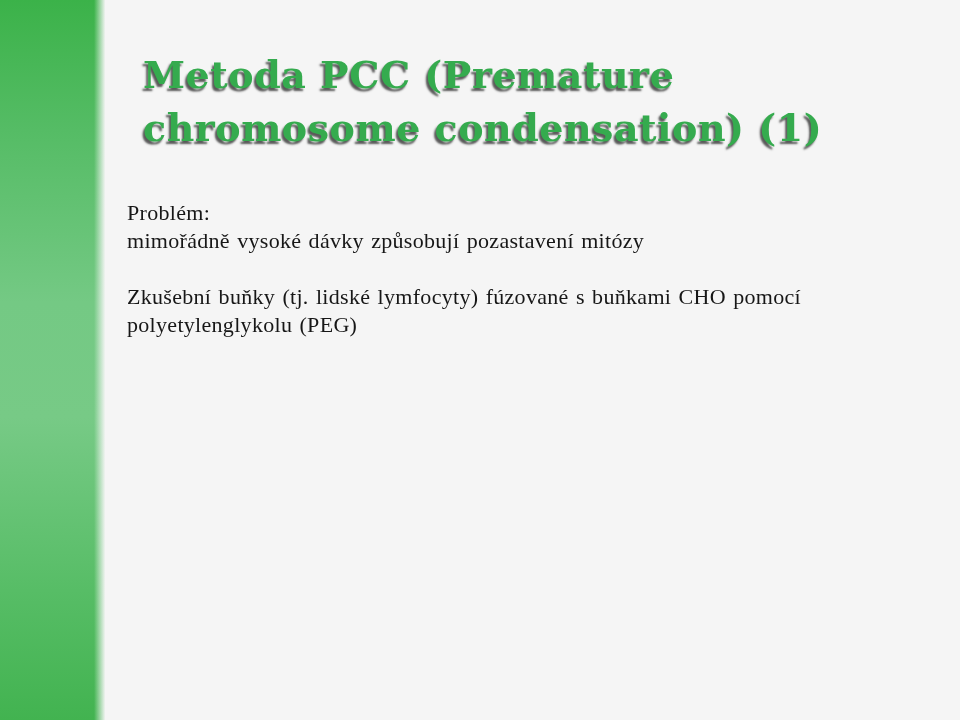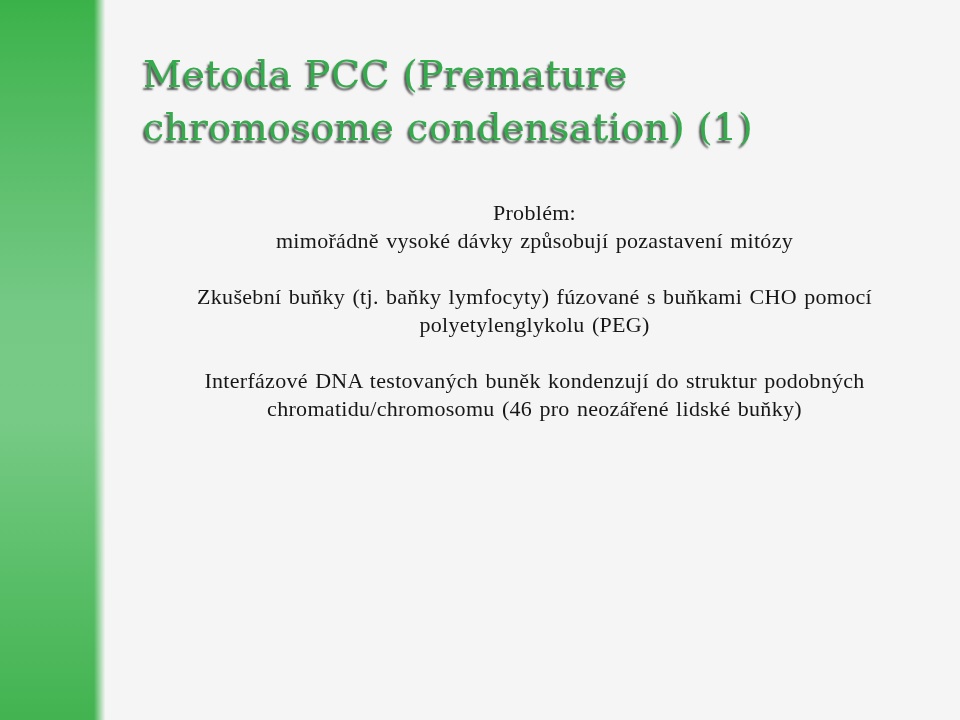--- a/index.html
+++ b/index.html
@@ -48,21 +48,21 @@
     width: 960px;
     height: 720px;
   }
   .slide-title {
     position: absolute;
     left: 143px;
     top: 48px;
     margin: 0;
     width: 740px;
     font-family: "DejaVu Serif", serif;
-    font-weight: normal;
+    font-weight: bold;
     font-size: 38px;
     line-height: 53px;
     letter-spacing: 0.5px;
     color: #35ab4e;
     white-space: pre-line;
     text-shadow: -2px 3px 2px rgba(62, 62, 62, 0.85);
   }
   .body-text {
     position: absolute;
     left: 127px;
@@ -70,33 +70,30 @@
     width: 815px;
     font-size: 22px;
     line-height: 28px;
     letter-spacing: 0.3px;
     word-spacing: 1.5px;
     color: #171717;
   }
   .para {
     margin: 0 0 28px 0;
     white-space: pre-line;
-    text-align: center;
   }
 </style>
 </head>
 <body>
 
 <div class="slide">
   <div class="green-bar"></div>
   <div class="content-area">
     <h1 class="slide-title">Metoda PCC (Premature
 chromosome condensation) (1)</h1>
     <div class="body-text">
       <p class="para">Problém:
 mimořádně vysoké dávky způsobují pozastavení mitózy</p>
-      <p class="para">Zkušební buňky (tj. baňky lymfocyty) fúzované s buňkami CHO pomocí
+      <p class="para">Zkušební buňky (tj. lidské lymfocyty) fúzované s buňkami CHO pomocí
 polyetylenglykolu (PEG)</p>
-      <p class="para">Interfázové DNA testovaných buněk kondenzují do struktur podobných
-chromatidu/chromosomu (46 pro neozářené lidské buňky)</p>
     </div>
   </div>
 </div>
 
 </body></html>

